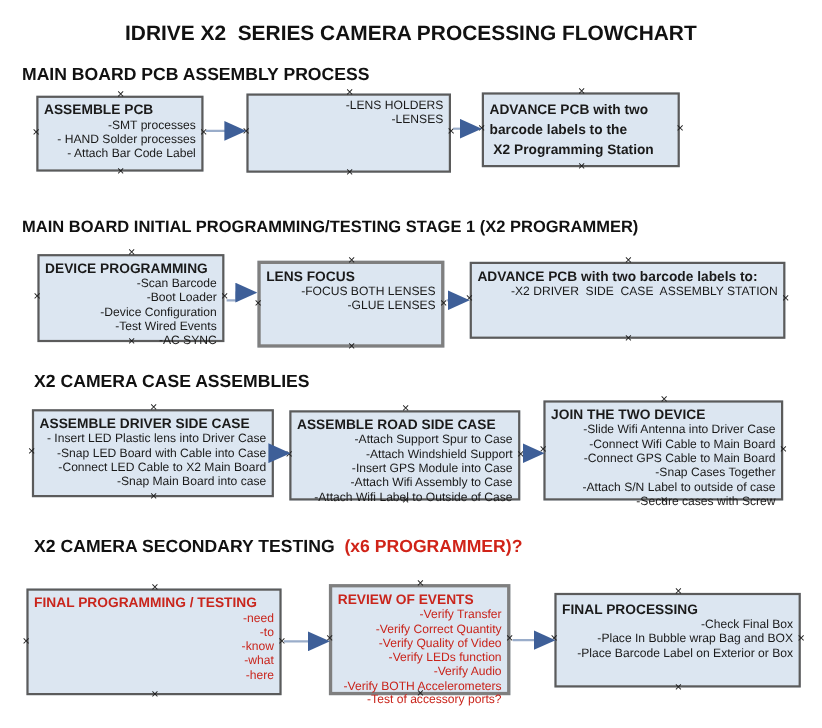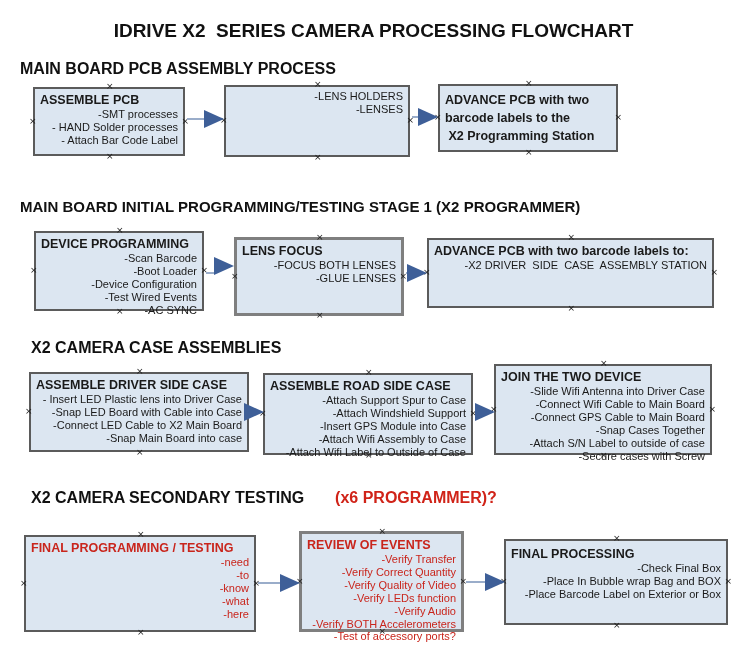--- a/index.html
+++ b/index.html
@@ -14,21 +14,21 @@
   .doc-title{
     position:absolute;top:20px;left:0;width:747px;
     text-align:center;font-size:19px;font-weight:bold;
     white-space:pre;letter-spacing:0px;color:#111;
   }
   .sh{
     position:absolute;font-weight:bold;font-size:16px;
     white-space:pre;color:#111;
   }
   .sh.sh2{font-size:15px;}
-  .sh .red{color:#d02318;margin-left:22px;}
+  .sh .red{color:#d02318;}
   .box{
     position:absolute;box-sizing:border-box;
     background:#dce6f1;border:2px solid #5b5b5b;
     padding:3px 5px 2px 5px;overflow:visible;
   }
   .box.thick{border:3px solid #7f7f7f;}
   .bt{font-weight:bold;font-size:12.5px;line-height:16px;white-space:pre;}
   .bl{font-size:11px;line-height:12.9px;white-space:pre;text-align:right;}
   .bB{font-weight:bold;font-size:12.5px;line-height:18px;white-space:pre;}
   .box.redbox .bt,.box.redbox .bl{color:#c9251c;}

